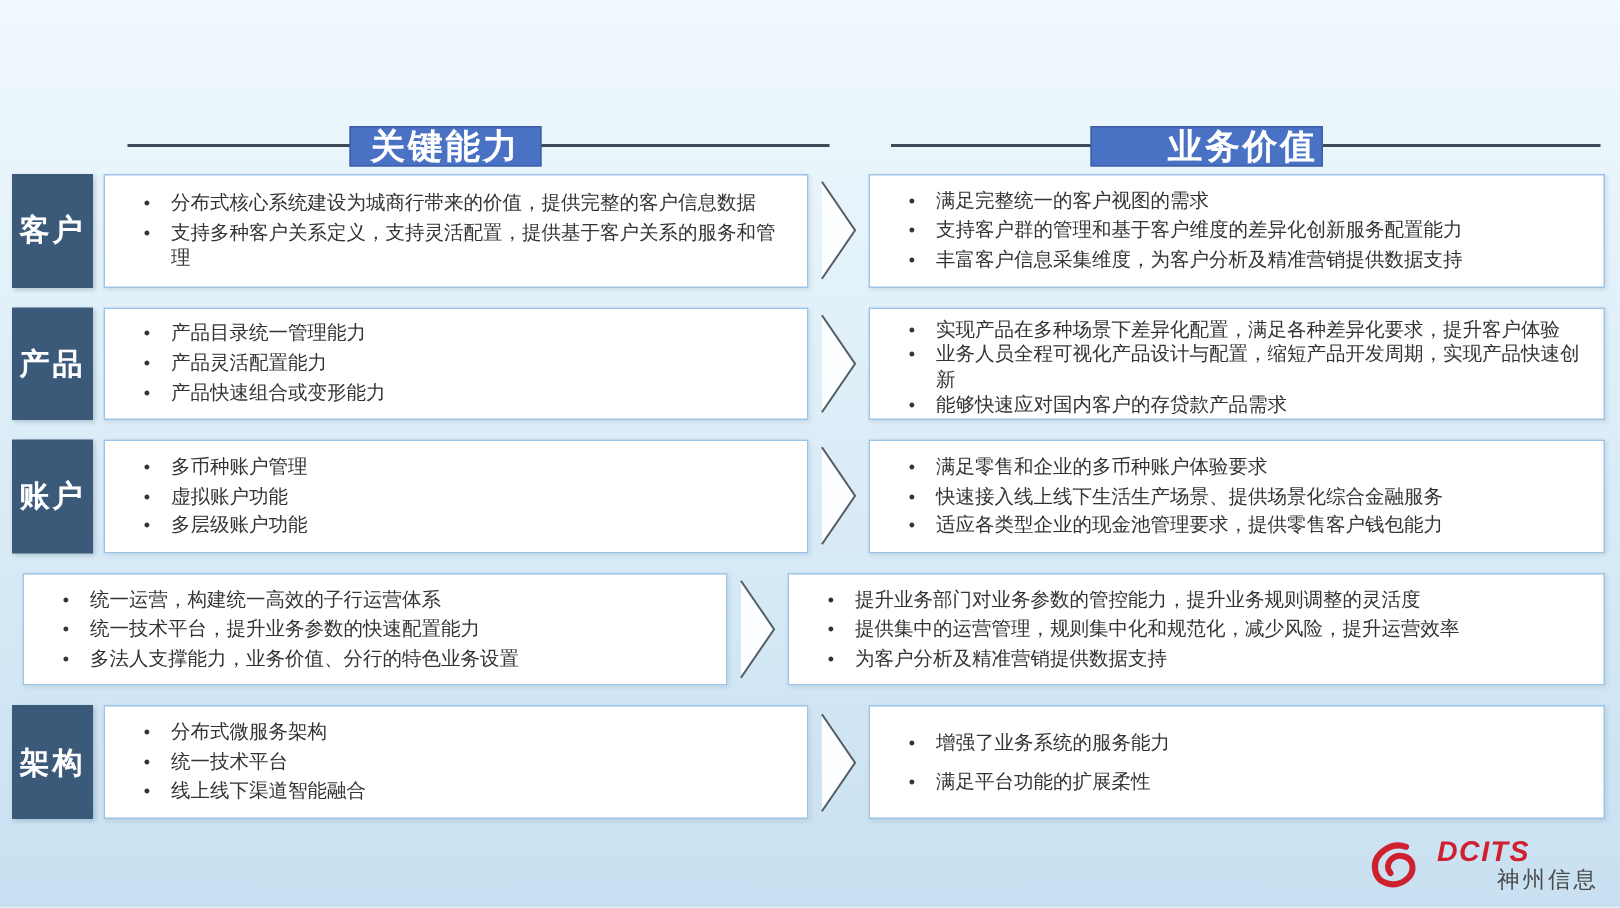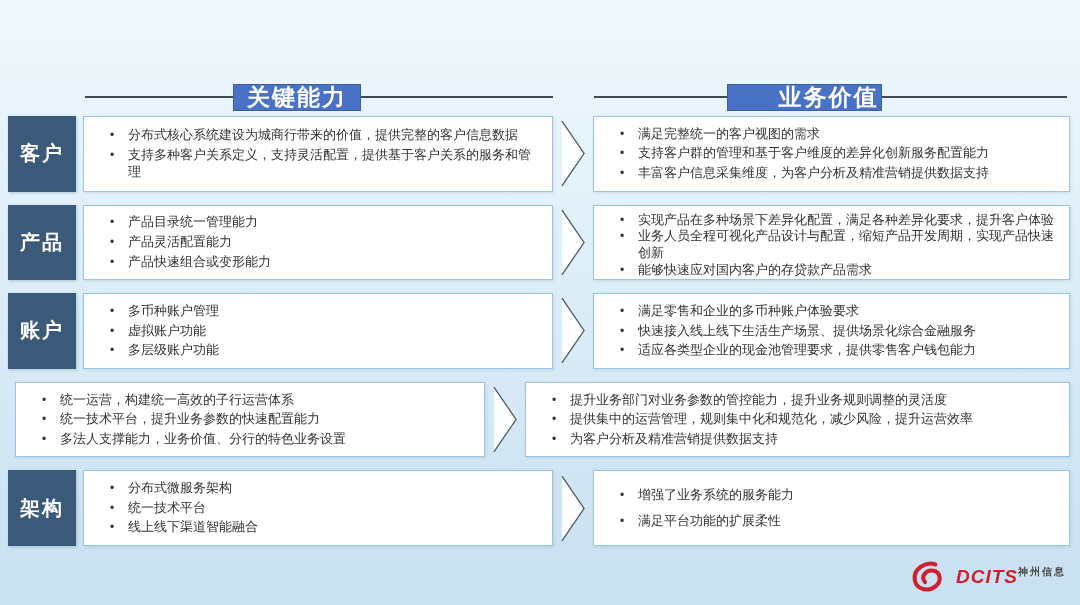--- a/index.html
+++ b/index.html
@@ -27,21 +27,21 @@
     box-sizing:border-box;letter-spacing:2px;
   }
   .pill-left{left:233px;width:128px;}
   .pill-right{left:727px;width:155px;padding-left:48px;}
   .rows{
     position:absolute;top:116px;left:8px;width:1062px;height:430px;
     display:flex;flex-direction:column;gap:13px;
   }
   .row{flex:1;display:flex;align-items:stretch;min-height:0;}
   .label-box{
-    width:68px;flex:none;
+    width:54px;flex:none;
     background:#3b5a7a;color:#ffffff;
     font-size:20px;font-weight:bold;letter-spacing:2px;
     display:flex;align-items:center;justify-content:center;
     box-shadow:1px 1px 3px rgba(40,70,100,0.25);
   }
   .cap-box{
     margin-left:7px;width:470px;flex:none;
     background:#ffffff;border:1px solid #9dc3e6;box-sizing:border-box;
     box-shadow:1px 1px 3px rgba(40,70,100,0.12);
   }
@@ -60,23 +60,23 @@
     height:100%;box-sizing:border-box;
     display:flex;flex-direction:column;justify-content:space-evenly;
   }
   ul.bullets li{display:flex;align-items:baseline;font-size:13px;color:#333333;line-height:1.3;}
   .dot{width:32px;flex:none;text-align:center;font-size:12px;color:#333333;}
   .btext{flex:1;}
   .logo{
     position:absolute;right:14px;bottom:10px;
     display:flex;align-items:center;gap:7px;
   }
-  .logo-text{display:flex;flex-direction:row;line-height:1.05;}
+  .logo-text{display:flex;flex-direction:column;line-height:1.05;}
   .brand{color:#cf2030;font-weight:bold;font-style:italic;font-size:19px;letter-spacing:1px;}
-  .company{color:#4a4a4a;font-size:10px;font-weight:bold;letter-spacing:2px;}
+  .company{color:#4a4a4a;font-size:15px;font-weight:normal;letter-spacing:2px;margin-left:40px;}
 </style>
 </head>
 <body>
 
 <div class="slide">
 
 
   <div class="hline hline-left"></div>
   <div class="hline hline-right"></div>
 

